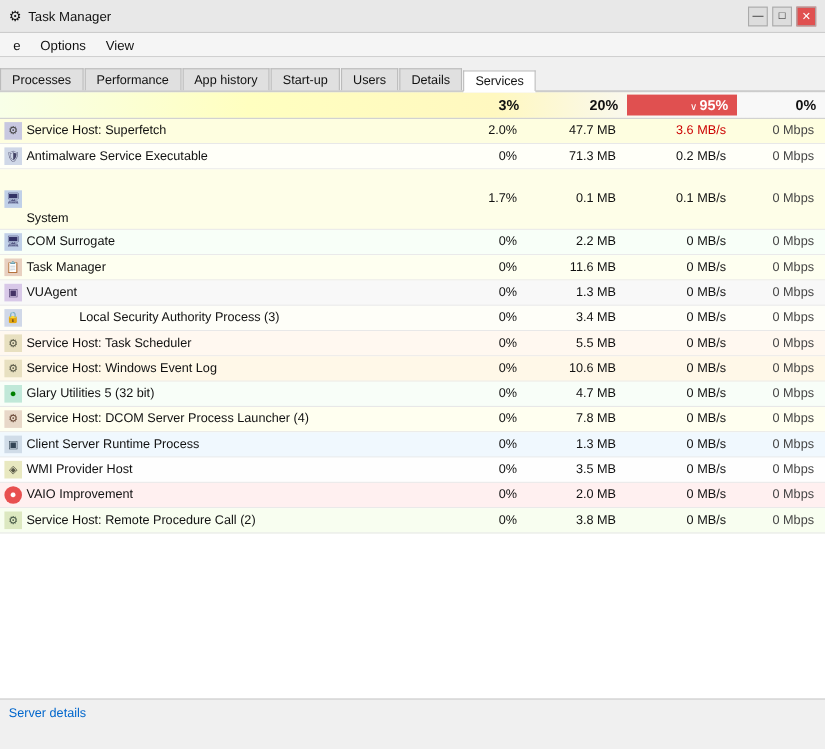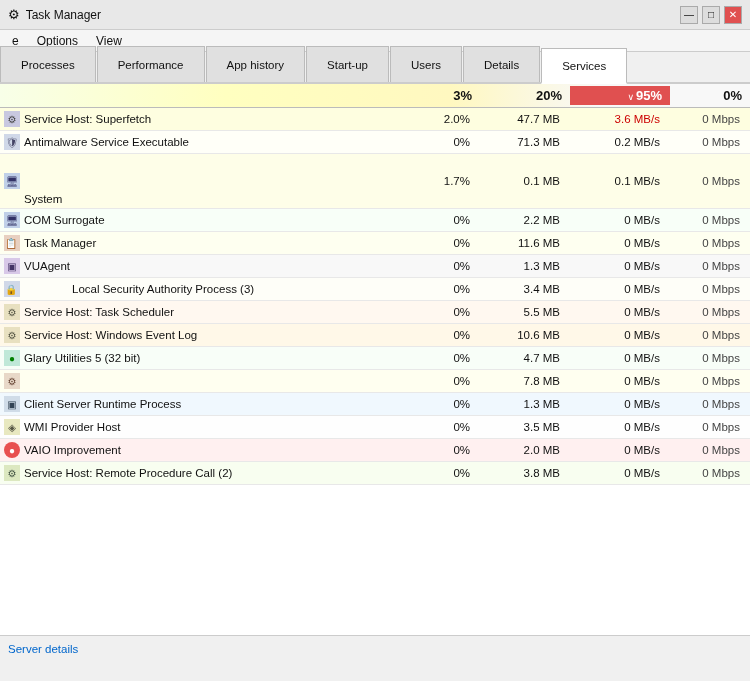--- a/index.html
+++ b/index.html
@@ -54,28 +54,28 @@
     }
     .tabs-bar {
       background: #f0f0f0;
       display: flex;
       align-items: flex-end;
       border-bottom: 2px solid #ccc;
       padding: 0 0 0 0;
       height: 32px;
     }
     .tab {
-      padding: 4px 20px;
+      padding: 4px 10px;
       font-size: 12px;
       cursor: pointer;
       border: 1px solid #bbb;
       border-bottom: none;
       background: #e0e0e0;
       margin-right: 1px;
-      height: 36px;
+      height: 20px;
       display: flex;
       align-items: center;
     }
     .tab.active {
       background: white;
       border-bottom: 2px solid white;
       z-index: 1;
       margin-bottom: -2px;
     }
     .process-table {
@@ -322,20 +322,21 @@
     <div class="cell">0%</div>
     <div class="cell">4.7 MB</div>
     <div class="cell ">0 MB/s</div>
     <div class="cell" style="color:#444;">0 Mbps</div>
   </div>
       <div class="process-row" style="background: rgb(255, 255, 240);">
     <div class="process-name">
       <span style="width:16px;height:16px;min-width:16px;display:flex;align-items:center;justify-content:center;font-size:10px;background:#e8d8c8;color:#643;">
         ⚙
       </span>
+      <span style="font-size:11.5px;">Service Host: DCOM Server Process Launcher (4)</span>
     </div>
     <div class="cell">0%</div>
     <div class="cell">7.8 MB</div>
     <div class="cell ">0 MB/s</div>
     <div class="cell" style="color:#444;">0 Mbps</div>
   </div>
       <div class="process-row" style="background: rgb(240, 248, 254);">
     <div class="process-name">
       <span style="width:16px;height:16px;min-width:16px;display:flex;align-items:center;justify-content:center;font-size:10px;background:#d0dce8;color:#345;">
         ▣

